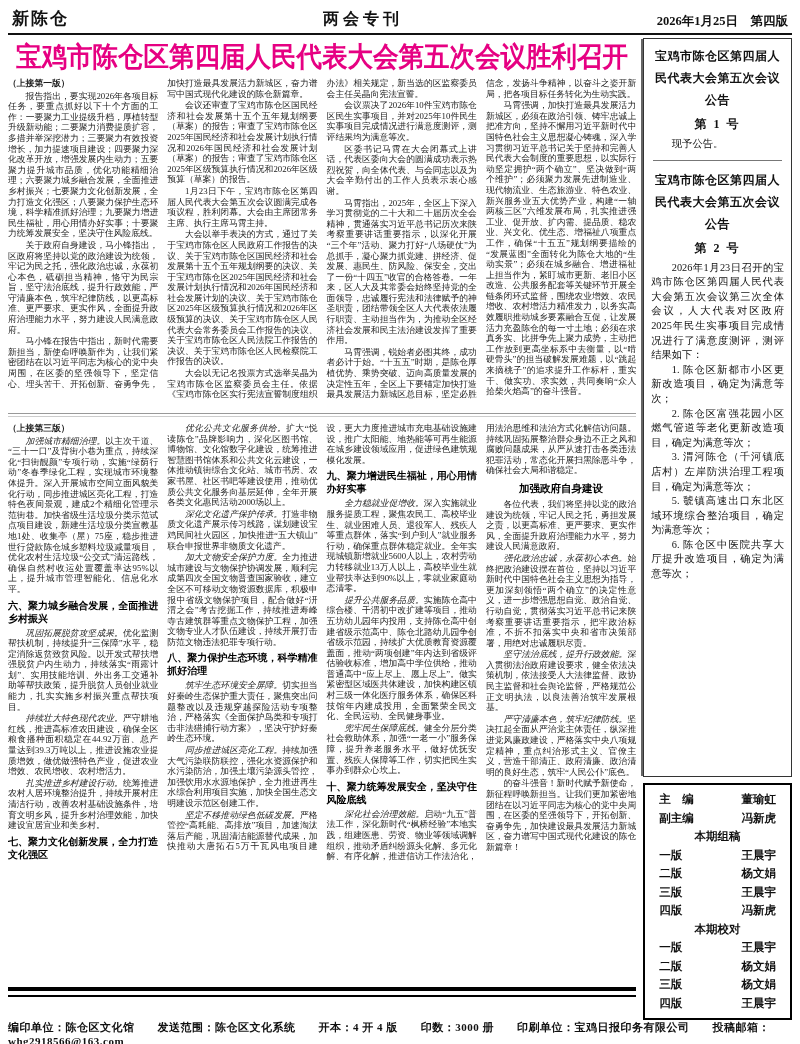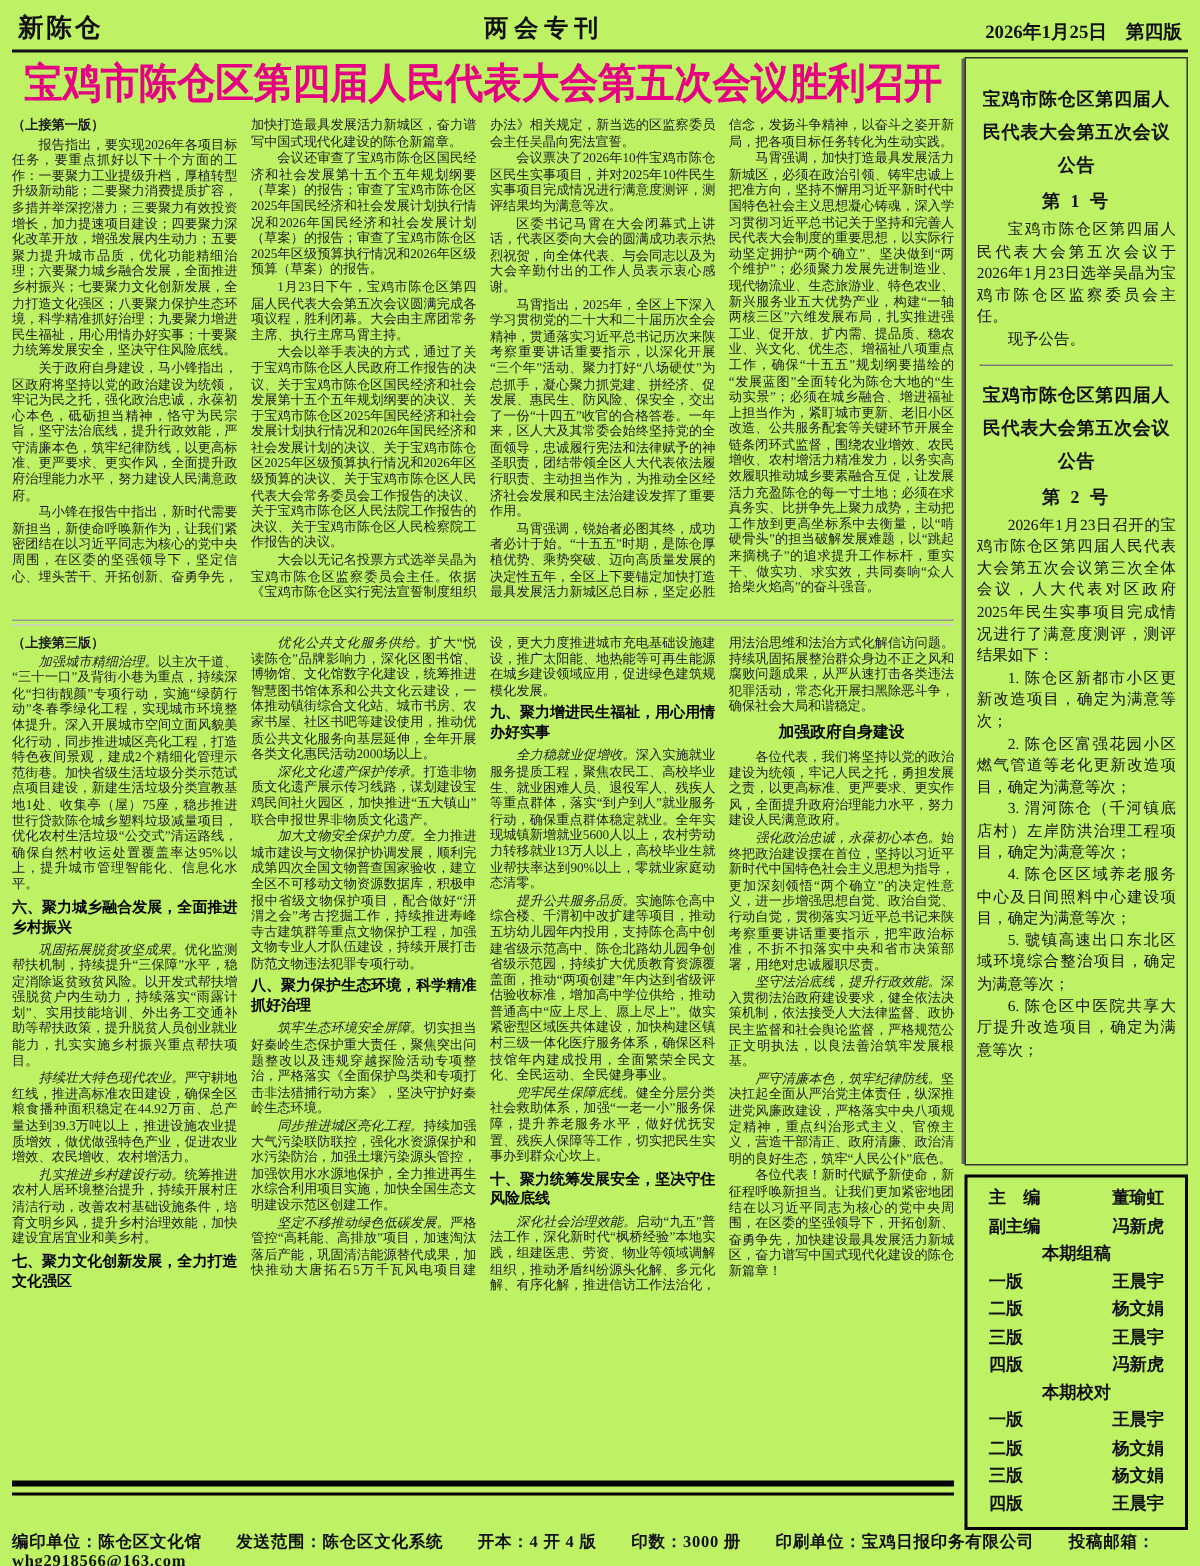--- a/index.html
+++ b/index.html
@@ -1,16 +1,16 @@
 <!DOCTYPE html>
 <html lang="zh"><head>
 <meta charset="utf-8">
 <style>
   html,body{margin:0;padding:0;background:#888;}
-  .page{width:800px;height:1044px;background:#bef264;color:#111;margin:0 auto;
+  .page{width:800px;height:1044px;background:#ffffff;color:#111;margin:0 auto;
         box-sizing:border-box;padding:3px 8px 0;overflow:hidden;
         font-family:"Liberation Serif","DejaVu Serif",serif;}
   
   .hdr{display:flex;justify-content:space-between;align-items:flex-end;
        border-bottom:2px solid #111;padding:3px 4px 3px;height:24px;}
   .masthead{font-family:"Liberation Sans",sans-serif;font-weight:bold;font-size:17px;letter-spacing:2px;}
   .edition{font-family:"Liberation Sans",sans-serif;font-weight:bold;font-size:16px;letter-spacing:4px;}
   .dateline{font-weight:bold;font-size:12.5px;}
   
   .content{display:flex;gap:7px;padding-top:3px;height:982px;}
@@ -31,21 +31,21 @@
   .colblock p.center-h{font-family:"Liberation Sans",sans-serif;font-weight:900;
                        font-size:10.5px;line-height:14px;text-align:center;text-indent:0;margin:5px 0 4px;color:#000;}
   .colblock strong.lead{font-weight:normal;font-style:italic;}
   
   .bars{margin-top:4px;height:4px;border-top:4px solid #000;border-bottom:2px solid #000;}
   .footer{height:26px;display:flex;align-items:center;justify-content:center;
           font-weight:bold;font-size:11px;letter-spacing:.5px;}
   
   .sidebar{width:149px;display:flex;flex-direction:column;}
   .ann-box{border:1px solid #333;box-shadow:-3px 0 0 -1px #666;flex:1;
-           padding:16px 7px 4px;overflow:hidden;}
+           padding:6px 7px 4px;overflow:hidden;}
   .ann-title{font-weight:bold;font-size:12px;line-height:22px;text-align:center;letter-spacing:.5px;}
   .ann-no{font-weight:bold;font-size:12px;text-align:center;margin:5px 0 4px;letter-spacing:2px;}
   .ann-p{font-size:10.3px;line-height:14.6px;text-align:justify;text-indent:2em;margin:0;}
   .ann-sign-line{font-weight:bold;font-size:10.3px;line-height:15px;text-align:right;padding-right:4px;}
   .ann-sep{border:none;border-top:1px solid #777;margin:8px 2px;}
   .staff-box{border:2px solid #000;margin-top:6px;padding:5px 6px 6px;
              font-family:"Liberation Sans",sans-serif;font-weight:bold;font-size:11.5px;line-height:18.5px;}
   .staff-row{display:flex;justify-content:space-between;padding:0 8px;}
   .staff-gt{text-align:center;}
 </style>
@@ -102,49 +102,47 @@
           <p class="para"><strong class="lead">全力稳就业促增收。</strong>深入实施就业服务提质工程，聚焦农民工、高校毕业生、就业困难人员、退役军人、残疾人等重点群体，落实“到户到人”就业服务行动，确保重点群体稳定就业。全年实现城镇新增就业5600人以上，农村劳动力转移就业13万人以上，高校毕业生就业帮扶率达到90%以上，零就业家庭动态清零。</p>
           <p class="para"><strong class="lead">提升公共服务品质。</strong>实施陈仓高中综合楼、千渭初中改扩建等项目，推动五坊幼儿园年内投用，支持陈仓高中创建省级示范高中、陈仓北路幼儿园争创省级示范园，持续扩大优质教育资源覆盖面，推动“两项创建”年内达到省级评估验收标准，增加高中学位供给，推动普通高中“应上尽上、愿上尽上”。做实紧密型区域医共体建设，加快构建区镇村三级一体化医疗服务体系，确保区科技馆年内建成投用，全面繁荣全民文化、全民运动、全民健身事业。</p>
           <p class="para"><strong class="lead">兜牢民生保障底线。</strong>健全分层分类社会救助体系，加强“一老一小”服务保障，提升养老服务水平，做好优抚安置、残疾人保障等工作，切实把民生实事办到群众心坎上。</p>
           <p class="sec-h">十、聚力统筹发展安全，坚决守住风险底线</p>
           <p class="para"><strong class="lead">深化社会治理效能。</strong>启动“九五”普法工作，深化新时代“枫桥经验”本地实践，组建医患、劳资、物业等领域调解组织，推动矛盾纠纷源头化解、多元化解、有序化解，推进信访工作法治化，用法治思维和法治方式化解信访问题。持续巩固拓展整治群众身边不正之风和腐败问题成果，从严从速打击各类违法犯罪活动，常态化开展扫黑除恶斗争，确保社会大局和谐稳定。</p>
           <p class="center-h">加强政府自身建设</p>
           <p class="para">各位代表，我们将坚持以党的政治建设为统领，牢记人民之托，勇担发展之责，以更高标准、更严要求、更实作风，全面提升政府治理能力水平，努力建设人民满意政府。</p>
           <p class="para"><strong class="lead">强化政治忠诚，永葆初心本色。</strong>始终把政治建设摆在首位，坚持以习近平新时代中国特色社会主义思想为指导，更加深刻领悟“两个确立”的决定性意义，进一步增强思想自觉、政治自觉、行动自觉，贯彻落实习近平总书记来陕考察重要讲话重要指示，把牢政治标准，不折不扣落实中央和省市决策部署，用绝对忠诚履职尽责。</p>
           <p class="para"><strong class="lead">坚守法治底线，提升行政效能。</strong>深入贯彻法治政府建设要求，健全依法决策机制，依法接受人大法律监督、政协民主监督和社会舆论监督，严格规范公正文明执法，以良法善治筑牢发展根基。</p>
           <p class="para"><strong class="lead">严守清廉本色，筑牢纪律防线。</strong>坚决扛起全面从严治党主体责任，纵深推进党风廉政建设，严格落实中央八项规定精神，重点纠治形式主义、官僚主义，营造干部清正、政府清廉、政治清明的良好生态，筑牢“人民公仆”底色。</p>
-          <p class="para">各位代表！新时代赋予新使命，新征程呼唤新担当。让我们更加紧密地团结在以习近平同志为核心的党中央周围，在区委的坚强领导下，开拓创新、奋勇争先，加快建设最具发展活力新城区，奋力谱写中国式现代化建设的陈仓新篇章！</p>
+          <p class="para">的奋斗强音！新时代赋予新使命，新征程呼唤新担当。让我们更加紧密地团结在以习近平同志为核心的党中央周围，在区委的坚强领导下，开拓创新、奋勇争先，加快建设最具发展活力新城区，奋力谱写中国式现代化建设的陈仓新篇章！</p>
         </div>
 
       <div class="bars"></div>
     </div>
 
     <div class="sidebar">
       <div class="ann-box">
 
         <div>
           <div class="ann-title">宝鸡市陈仓区第四届人民代表大会第五次会议公告</div>
           <div class="ann-no">第 1 号</div>
           <div>
-              <p class="ann-p">宝鸡市陈仓区第四届人民代表大会第五次会议于2026年1月23日选举吴晶为宝鸡市陈仓区监察委员会主任。</p>
               <p class="ann-p">现予公告。</p>
             </div>
         </div>
 
         <hr class="ann-sep">
 
         <div>
           <div class="ann-title">宝鸡市陈仓区第四届人民代表大会第五次会议公告</div>
           <div class="ann-no">第 2 号</div>
           <p class="ann-p">2026年1月23日召开的宝鸡市陈仓区第四届人民代表大会第五次会议第三次全体会议，人大代表对区政府2025年民生实事项目完成情况进行了满意度测评，测评结果如下：</p>
           <div>
               <p class="ann-p">1. 陈仓区新都市小区更新改造项目，确定为满意等次；</p>
               <p class="ann-p">2. 陈仓区富强花园小区燃气管道等老化更新改造项目，确定为满意等次；</p>
               <p class="ann-p">3. 渭河陈仓（千河镇底店村）左岸防洪治理工程项目，确定为满意等次；</p>
-              <p class="ann-p">4. 陈仓区区域养老服务中心及日间照料中心建设项目，确定为满意等次；</p>
               <p class="ann-p">5. 虢镇高速出口东北区域环境综合整治项目，确定为满意等次；</p>
               <p class="ann-p">6. 陈仓区中医院共享大厅提升改造项目，确定为满意等次；</p>
             </div>
 
         </div>
       </div>
 
       <div class="staff-box">
           <div class="staff-row">
             <span>主　编</span>

